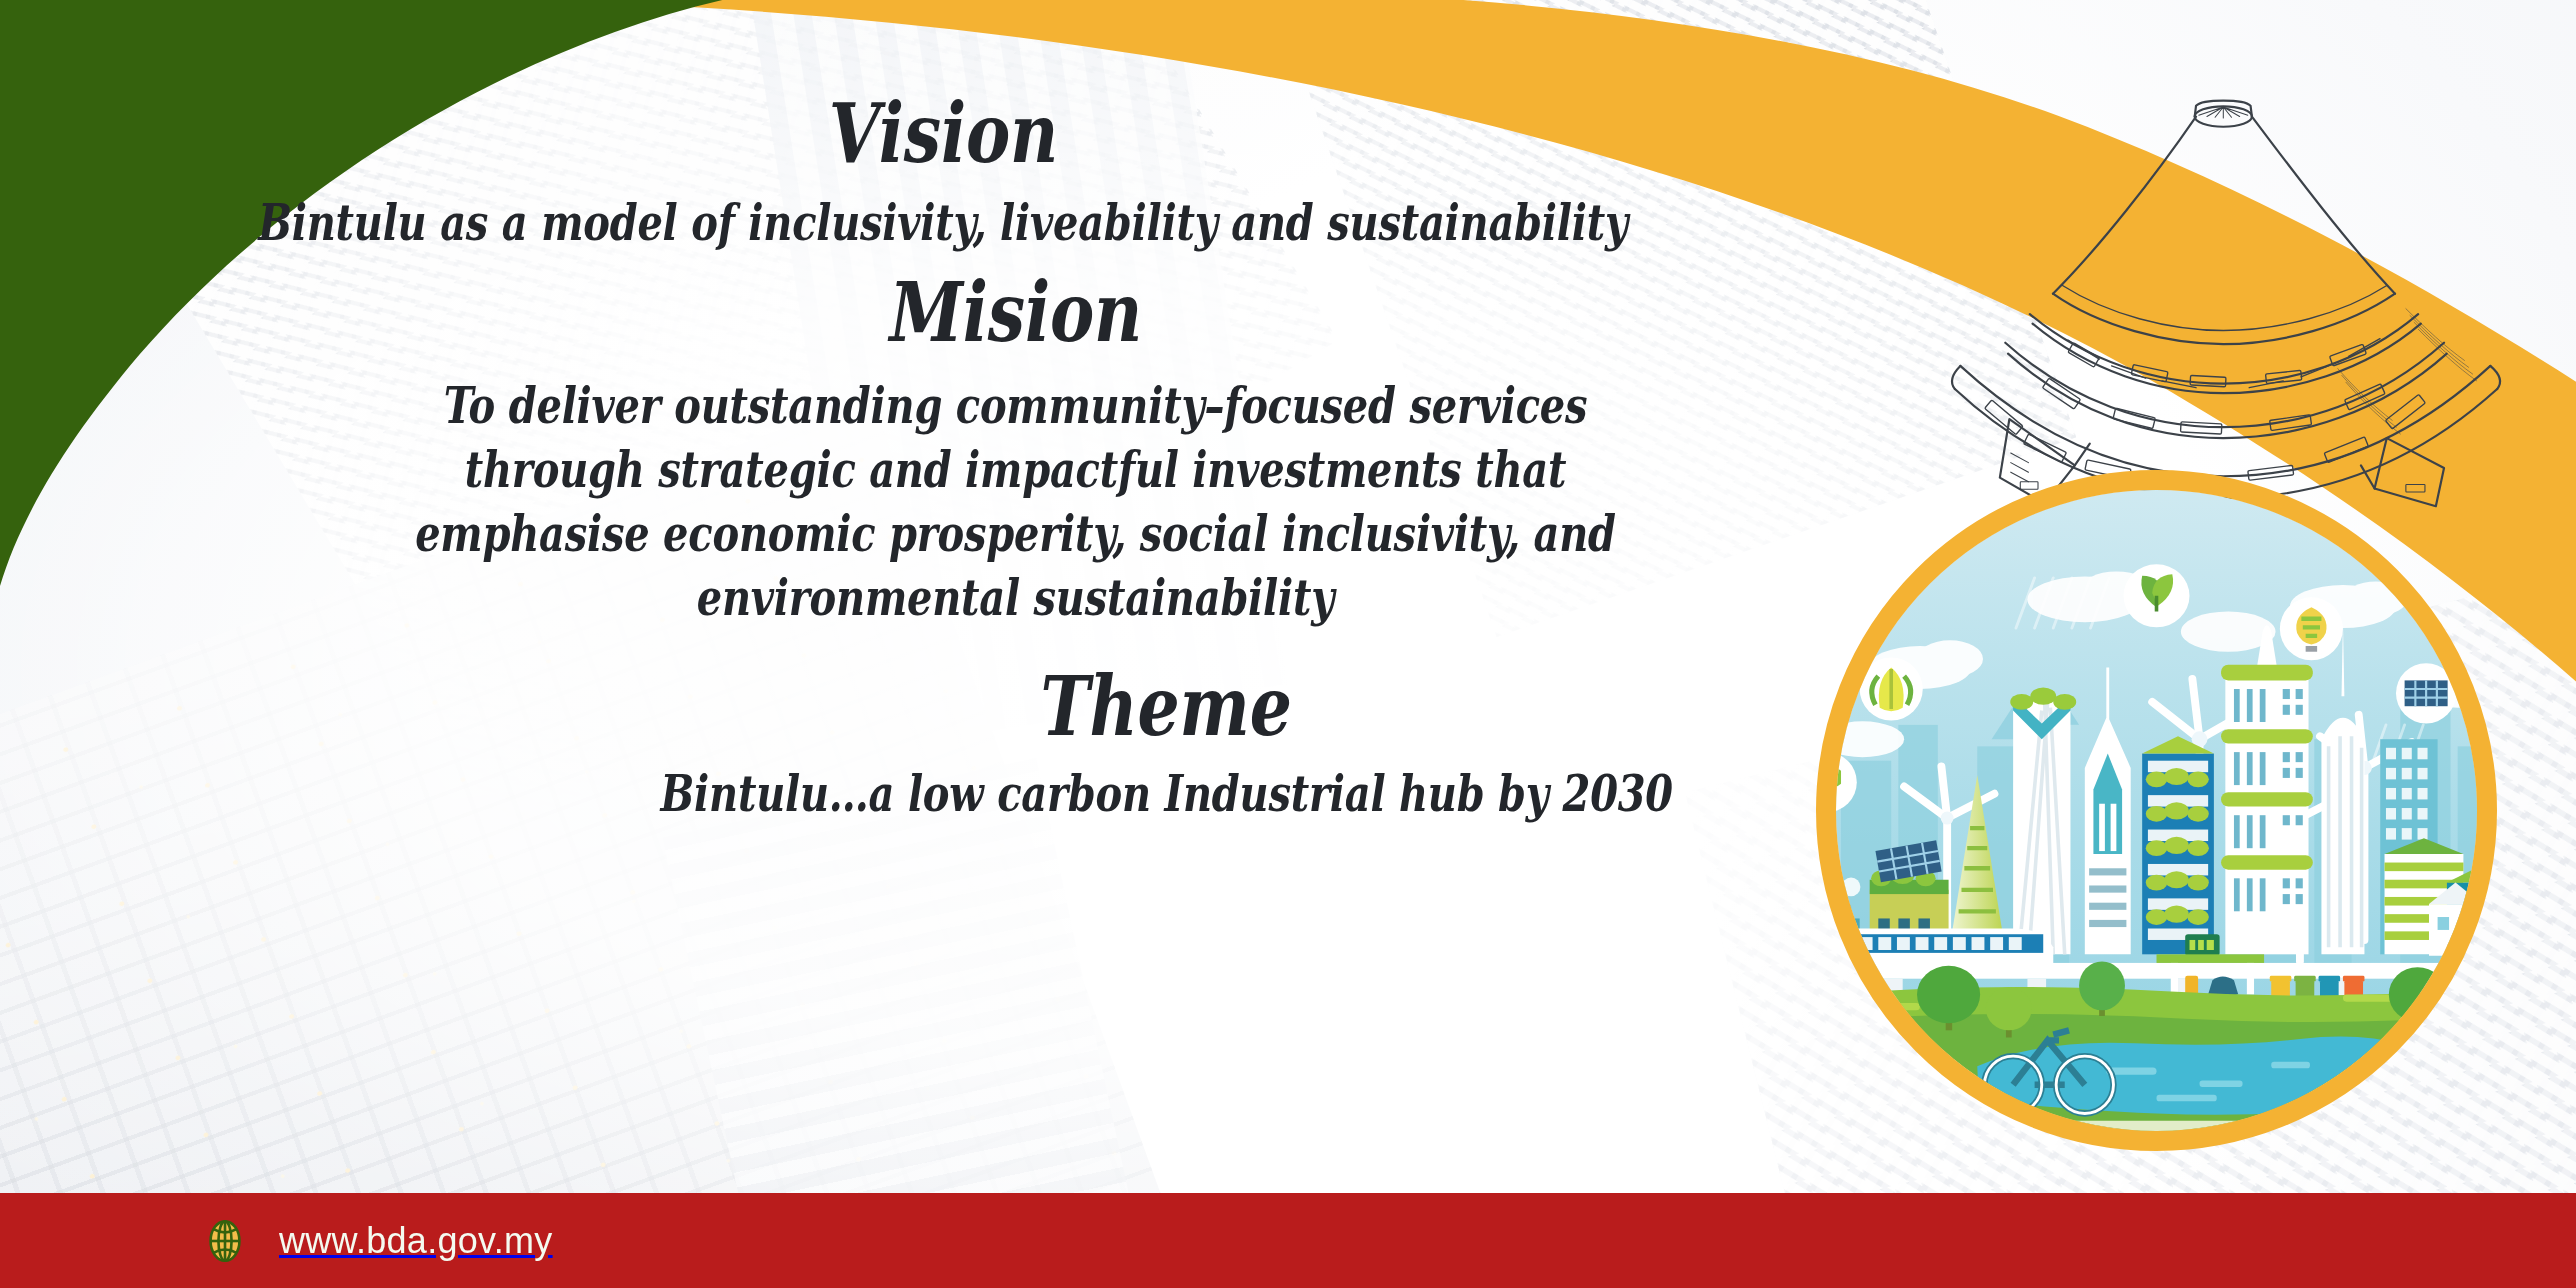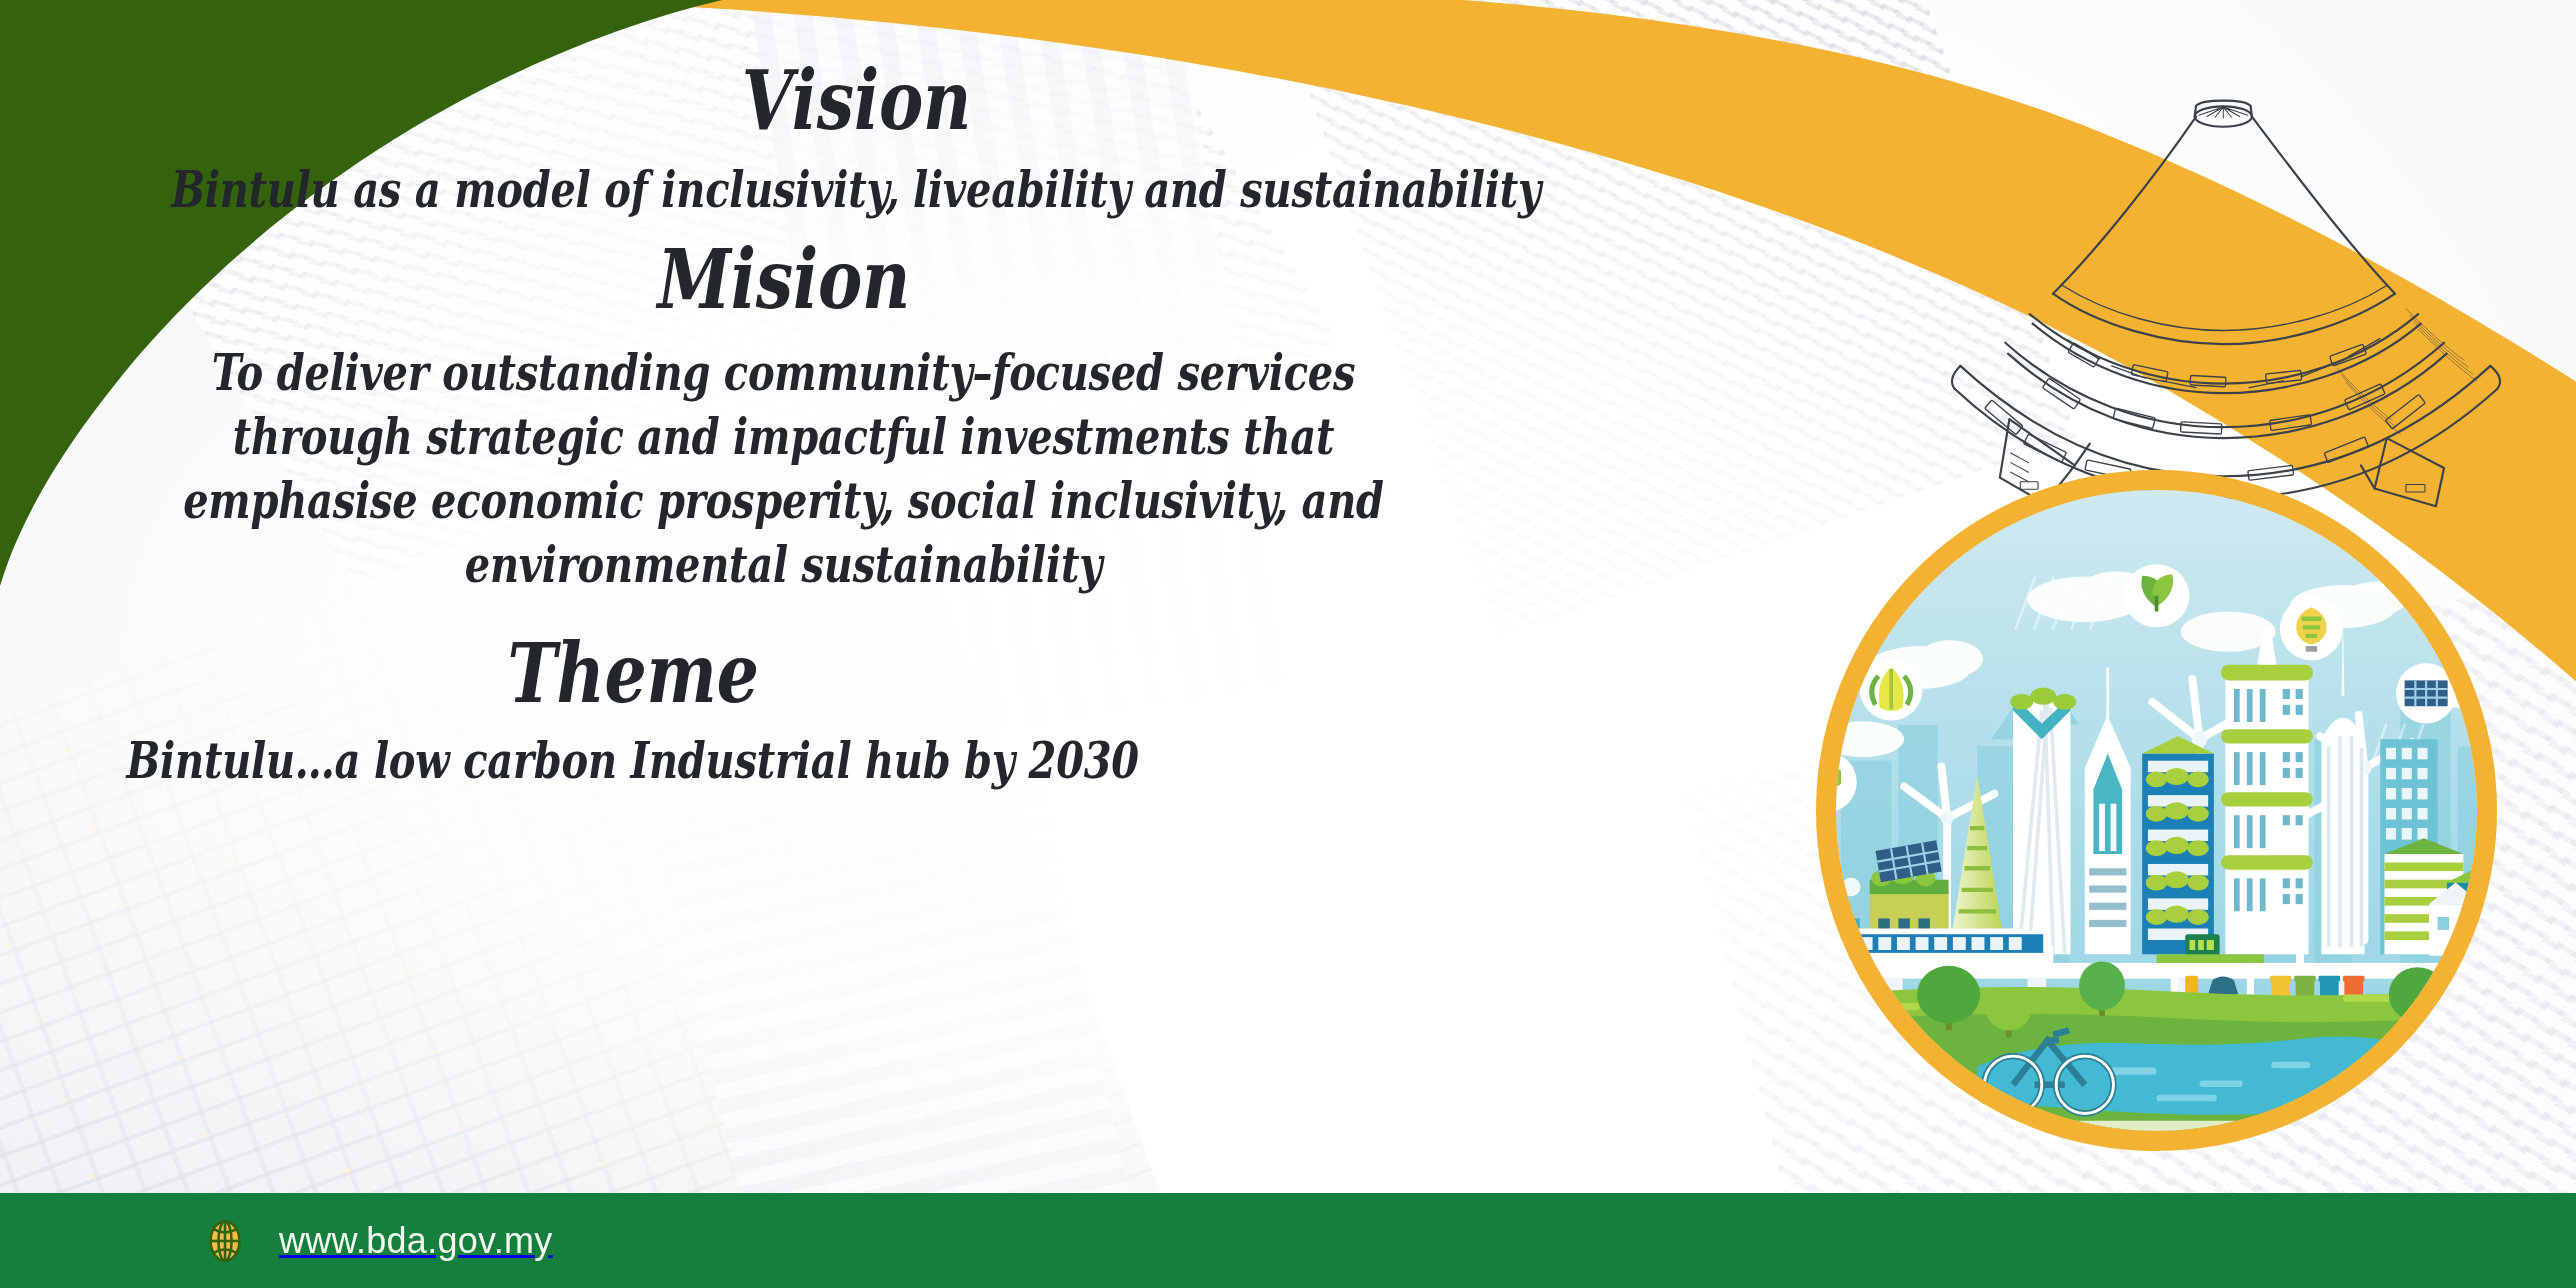--- a/index.html
+++ b/index.html
@@ -139,22 +139,22 @@
     border-radius:50%;
     overflow:hidden;
     background:#bfe3ef;
   }
   .city{position:absolute;left:-6%;top:-2%;width:112%;height:104%;}
 
   
   .content{
     position:absolute;left:0;top:0;width:1799px;height:1169px;
     z-index:6;
-    display:flex;flex-direction:column;align-items:flex-start;
-    padding-top:59px;
+    display:flex;flex-direction:column;align-items:flex-end;
+    padding-top:92px;
   }
   .script{
     font-family:"DejaVu Serif", serif;
     font-style:italic;
     font-weight:700;
     color:#23262b;
     text-align:center;
     letter-spacing:-0.3px;
     white-space:nowrap;
     line-height:1.0;
@@ -169,21 +169,21 @@
   #vision-block{margin-top:0px;}
   #vision-block .heading{margin-bottom:23px;}
   #mission-block{margin-top:23px;}
   #mission-block .heading{margin-bottom:20.4px;}
   #theme-block{margin-top:35px;}
   #theme-block .heading{margin-bottom:20.4px;}
 
   
   .footer{
     position:absolute;left:0;bottom:0;width:2576px;height:95px;
-    background:#15803d;
+    background:#b91c1c;
     z-index:8;
     display:flex;align-items:center;
   }
   .foot-item{display:flex;align-items:center;}
   .foot-item.web{margin-left:204px;}
   .foot-item.mail{margin-left:1356px;}
   .foot-ico{width:42px;height:42px;flex:0 0 auto;}
   .foot-text{
     font-family:"Liberation Sans", sans-serif;
     color:#f4faf0;font-size:36px;letter-spacing:0.3px;

